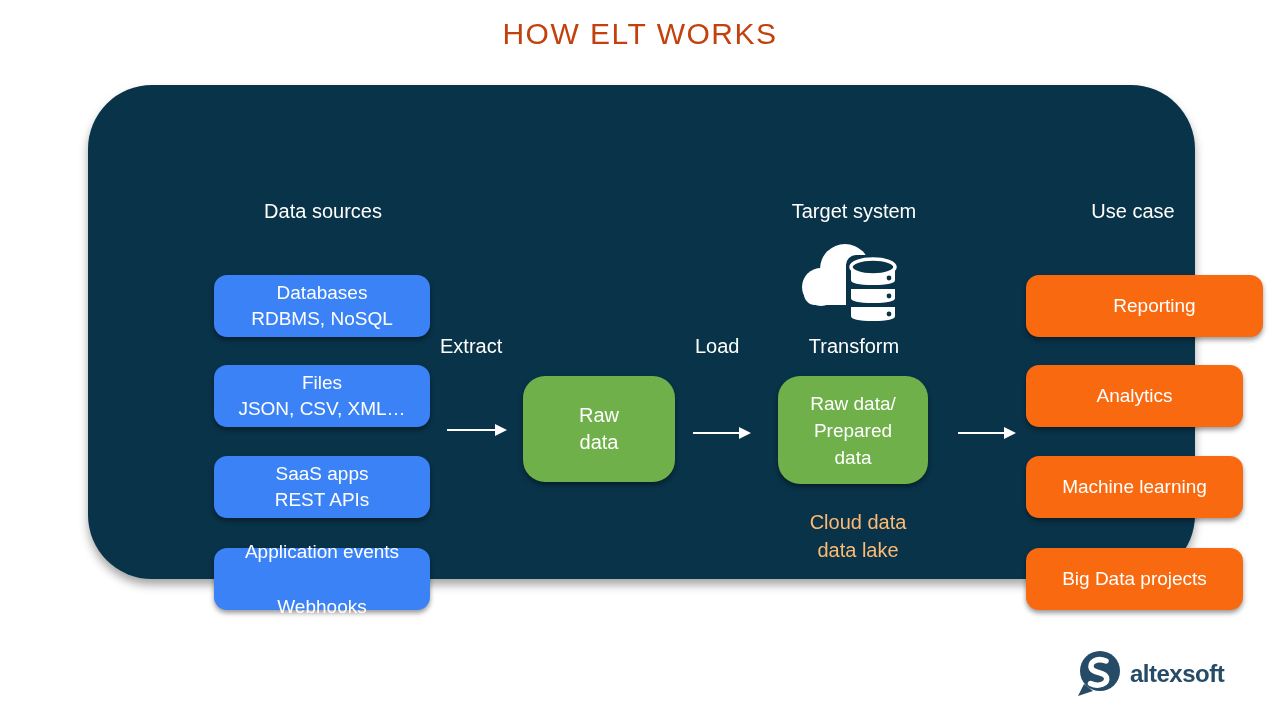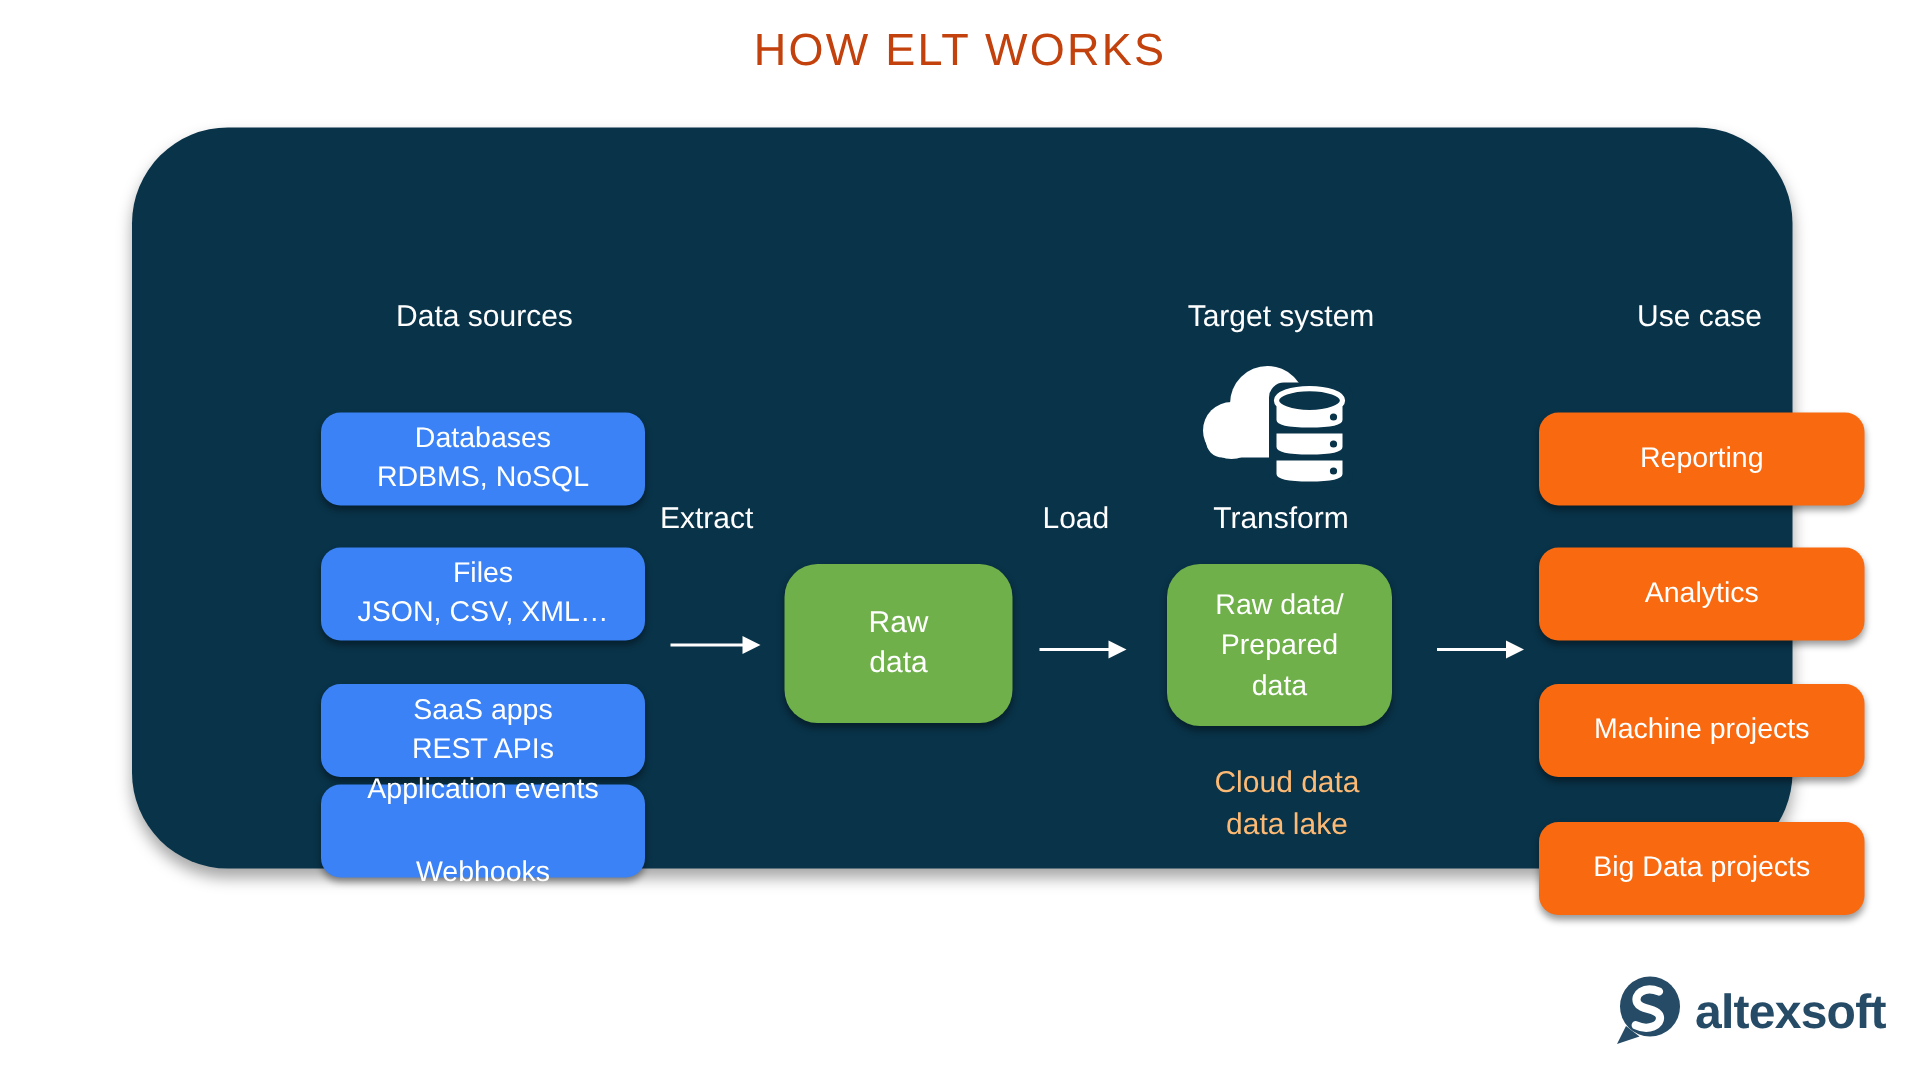--- a/index.html
+++ b/index.html
@@ -24,27 +24,27 @@
   .hdr-usecase{left:945px;top:115px;width:200px;}
 
   .box{
     position:absolute;display:flex;flex-direction:column;align-items:center;justify-content:center;
     color:#ffffff;text-align:center;box-shadow:0 3px 5px rgba(0,0,0,0.4);
   }
   .src-box{
     left:126px;width:216px;height:62px;border-radius:13px;background:#3b82f6;
     font-size:19px;line-height:26px;
   }
-  .src-1{top:190px;} .src-2{top:280px;} .src-3{top:371px;} .src-4{top:438px;gap:29px;}
+  .src-1{top:190px;} .src-2{top:280px;} .src-3{top:371px;} .src-4{top:463px;gap:29px;}
 
   .use-box{
     left:938px;width:217px;height:62px;border-radius:13px;background:#f9690f;
     font-size:19px;
   }
-  .use-1{top:190px;} .use-2{top:280px;} .use-3{top:371px;} .use-4{top:463px;}
+  .use-1{top:190px;padding-left:20px;} .use-2{top:280px;} .use-3{top:371px;} .use-4{top:463px;}
 
   .green-box{
     background:#6fb04a;border-radius:22px;font-size:20px;line-height:27px;
   }
   .green-1{left:435px;top:291px;width:152px;height:106px;}
   .green-2{left:690px;top:291px;width:150px;height:108px;font-size:19px;line-height:27px;}
 
   .flow-label{position:absolute;color:#ffffff;font-size:20px;}
   .lbl-extract{left:352px;top:250px;}
   .lbl-load{left:607px;top:250px;}
@@ -57,21 +57,21 @@
 
   .cloud-icon{position:absolute;left:706px;top:146px;}
 
   .caption{
     position:absolute;left:670px;top:424px;width:200px;text-align:center;
     color:#fdba74;font-size:20px;line-height:27.5px;
   }
 
   .logo{position:absolute;left:1075px;top:650px;display:flex;align-items:center;}
   .logo-text{
-    margin-left:7px;font-size:32px;font-weight:bold;color:#254b66;letter-spacing:-0.5px;
+    margin-left:7px;font-size:24px;font-weight:bold;color:#254b66;letter-spacing:-0.5px;
   }
 </style>
 </head>
 <body>
 
 <div class="canvas">
 
   <div class="title">HOW ELT WORKS</div>
 
   <div class="panel">
@@ -148,21 +148,21 @@
       <div>data lake</div>
     </div>
 
     <div class="box use-box use-1">
       <span>Reporting</span>
     </div>
     <div class="box use-box use-2">
       <span>Analytics</span>
     </div>
     <div class="box use-box use-3">
-      <span>Machine projects</span>
+      <span>Machine learning</span>
     </div>
     <div class="box use-box use-4">
       <span>Big Data projects</span>
     </div>
 
   </div>
 
   <div class="logo">
     <svg width="48" height="48" viewBox="0 0 48 48">
       <circle cx="25" cy="21" r="20" fill="#254b66"></circle>

